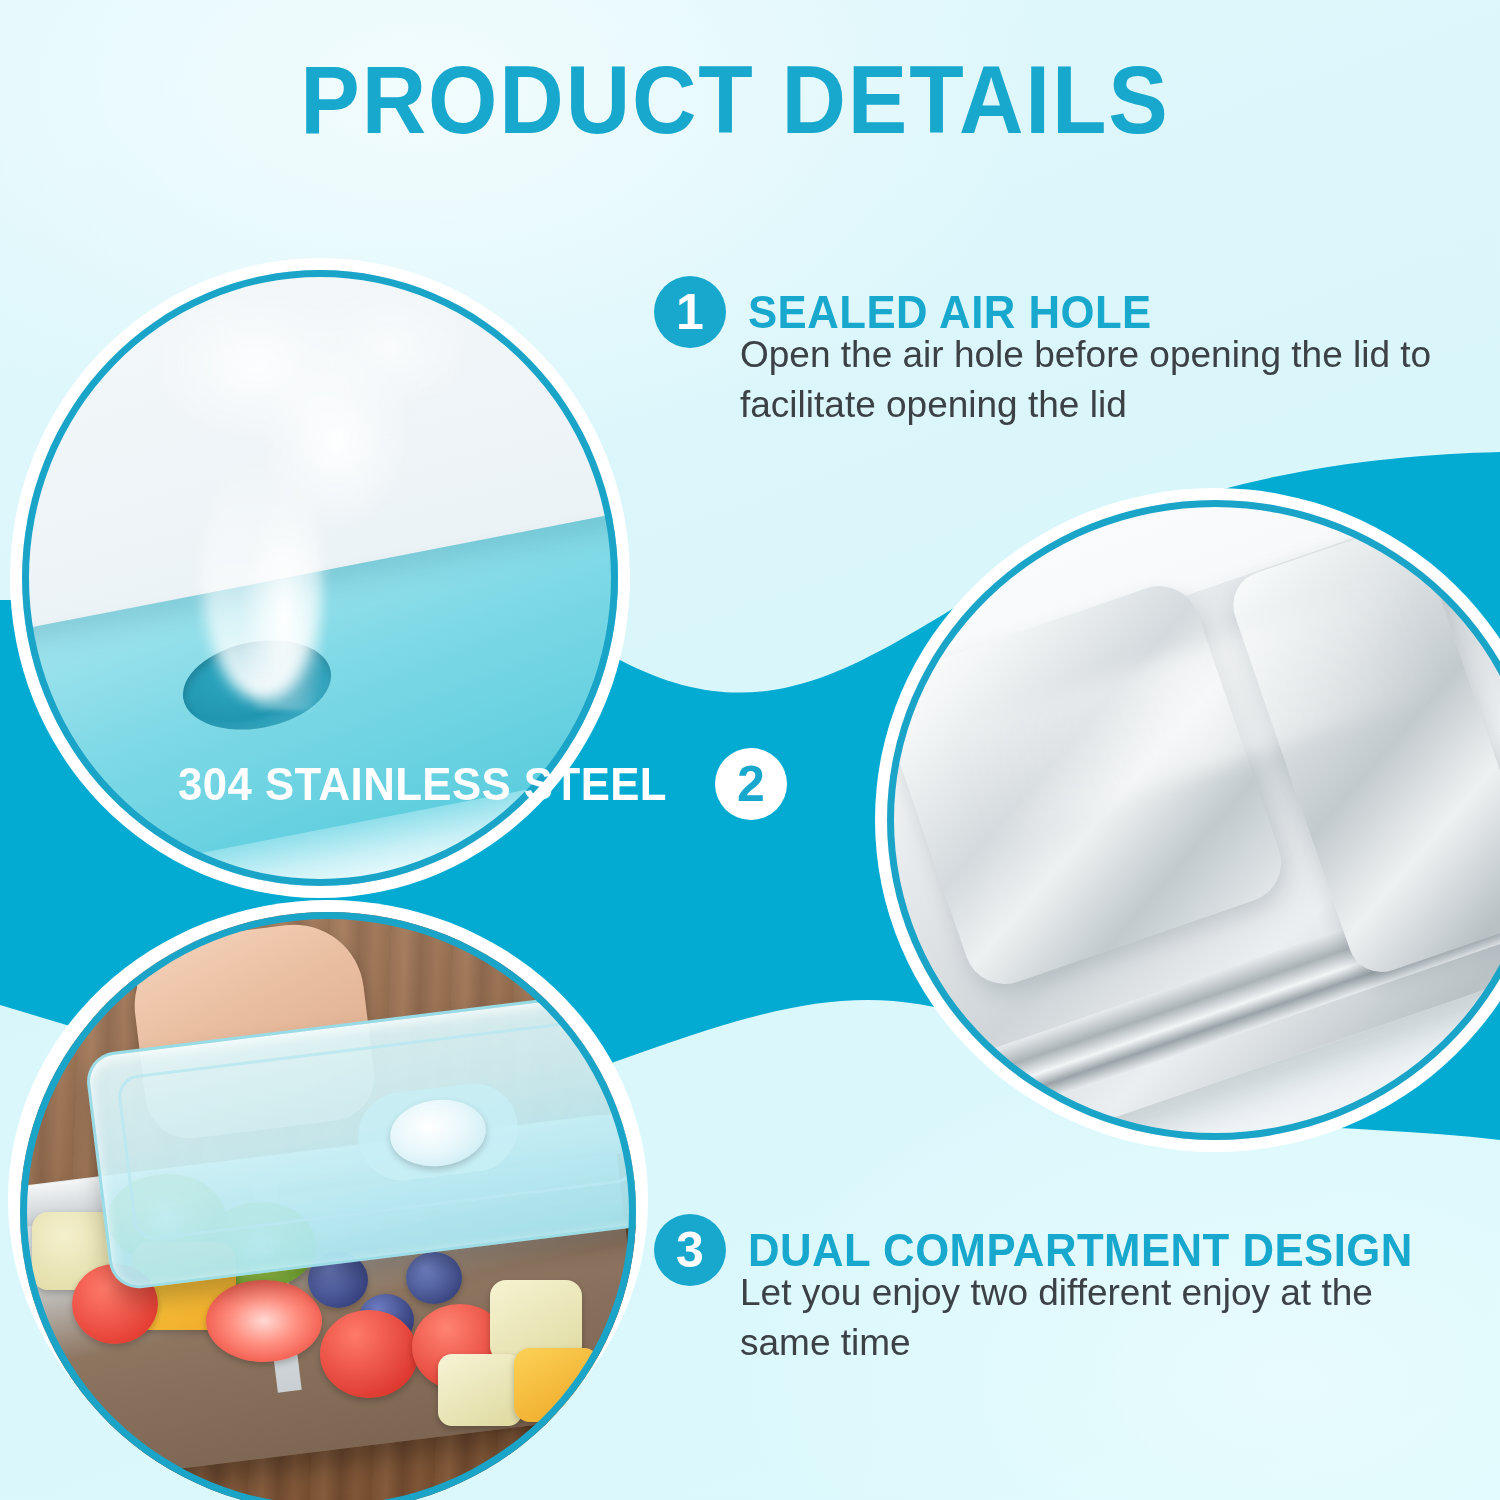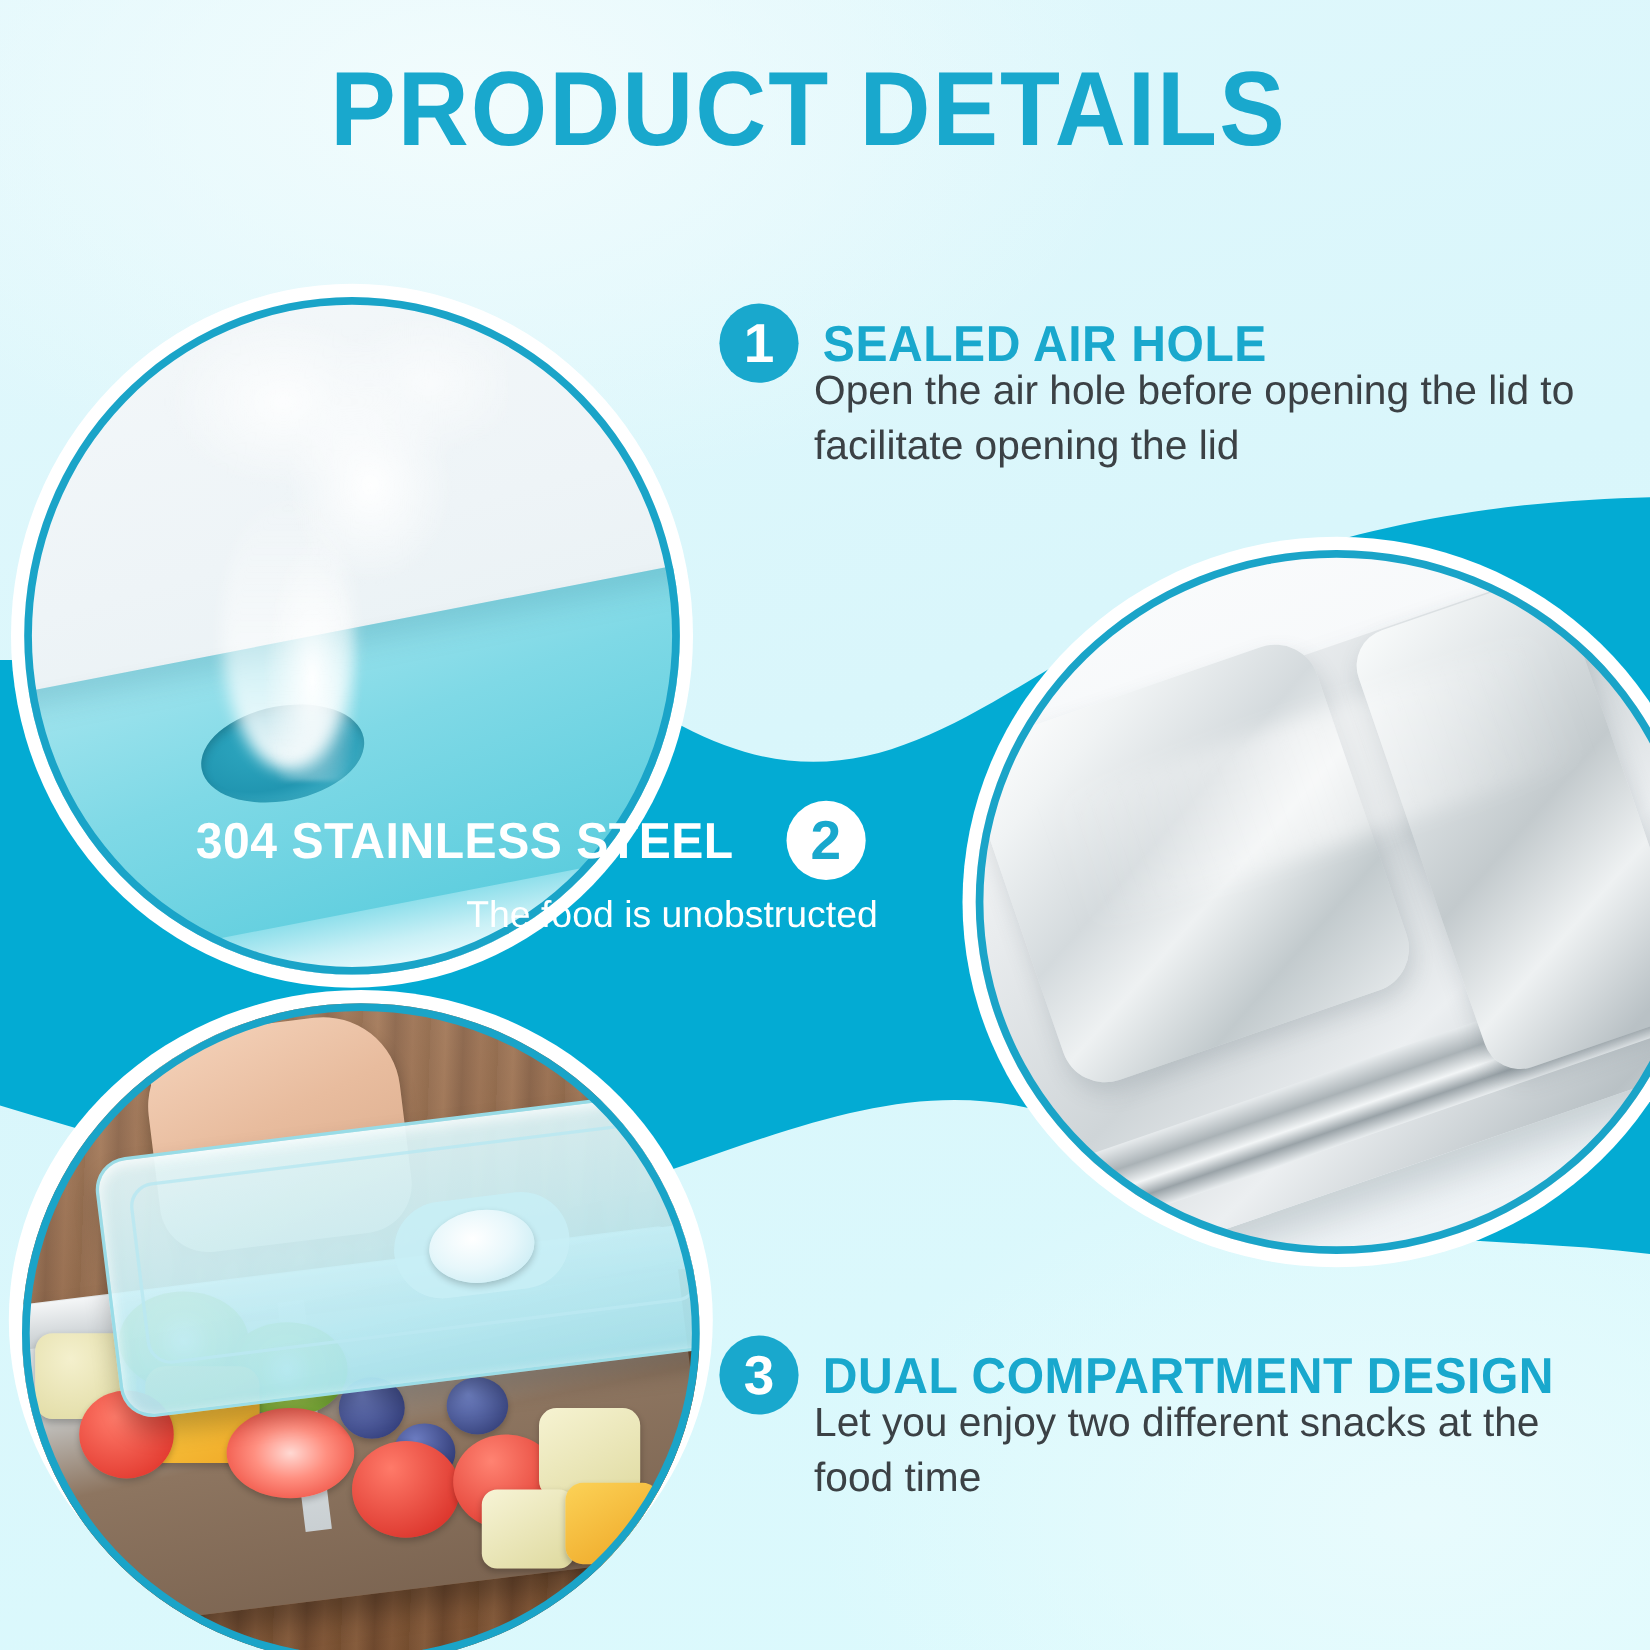--- a/index.html
+++ b/index.html
@@ -125,21 +125,21 @@
   .badge-hollow{background:#ffffff;color:#19a8cd;}
   .head-cyan{color:#19a8cd;font-size:46px;font-weight:bold;letter-spacing:.5px;white-space:nowrap;
     transform:scaleX(.95);transform-origin:left center;}
   .head-white{color:#ffffff;font-size:46px;font-weight:bold;letter-spacing:.5px;white-space:nowrap;
     transform:scaleX(.95);transform-origin:left center;}
   .body-dark{color:#3b4145;font-size:37px;line-height:1.34;max-width:700px;}
   .body-white{color:#ffffff;font-size:34px;line-height:1.3;}
 
   #blk1{left:740px;top:330px;}
   #blk1 .head-row{position:absolute;left:-86px;top:-54px;}
-  #blk2{left:178px;top:728px;width:620px;text-align:right;}
+  #blk2{left:178px;top:748px;width:620px;text-align:left;}
   #blk2 .head-row{justify-content:flex-start;}
   #blk2 .body-white{margin-top:10px;margin-left:72px;}
   #blk3{left:740px;top:1268px;}
   #blk3 .head-row{position:absolute;left:-86px;top:-54px;}
 </style>
 </head>
 <body>
 
 <div id="stage">
 
@@ -224,24 +224,23 @@
       <div class="head-cyan">SEALED AIR HOLE</div>
     </div>
     <div class="body-dark">Open the air hole before opening the lid to facilitate opening the lid</div>
   </div>
 
   <div class="block" id="blk2">
     <div class="head-row">
       <div class="head-white">304 STAINLESS STEEL</div>
       <div class="badge badge-hollow">2</div>
     </div>
-    <div class="body-white">The food is unobstructed</div>
   </div>
 
   <div class="block" id="blk3">
     <div class="head-row">
       <div class="badge badge-solid">3</div>
       <div class="head-cyan">DUAL COMPARTMENT DESIGN</div>
     </div>
-    <div class="body-dark">Let you enjoy two different snacks at the food time</div>
+    <div class="body-dark">Let you enjoy two different enjoy at the same time</div>
   </div>
 
 </div>
 
 </body></html>

